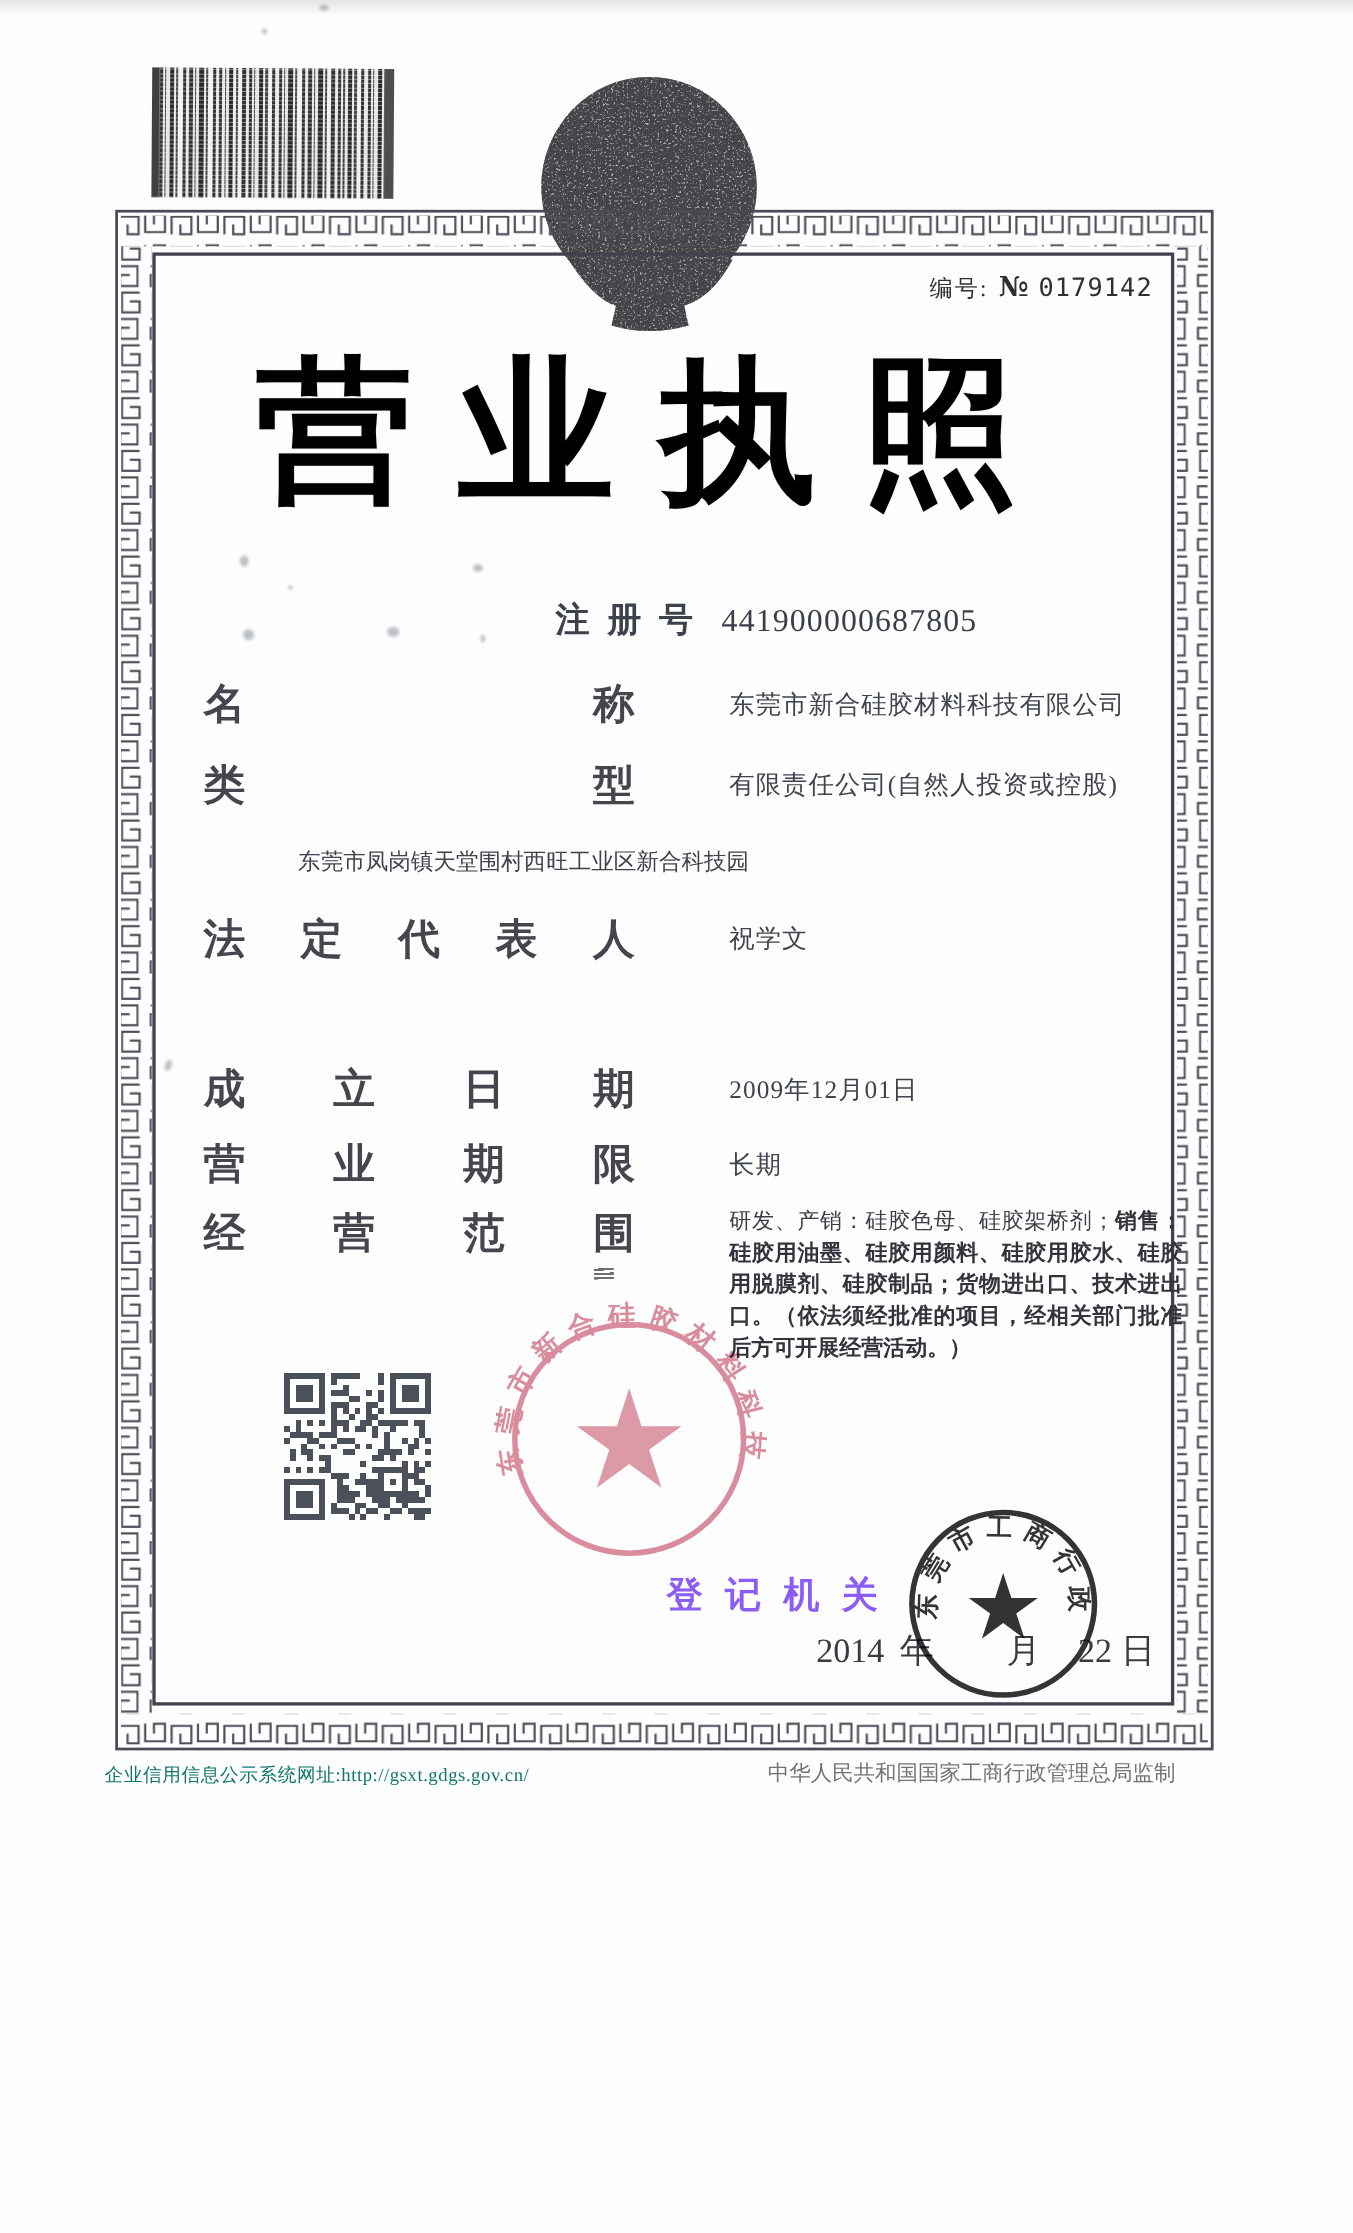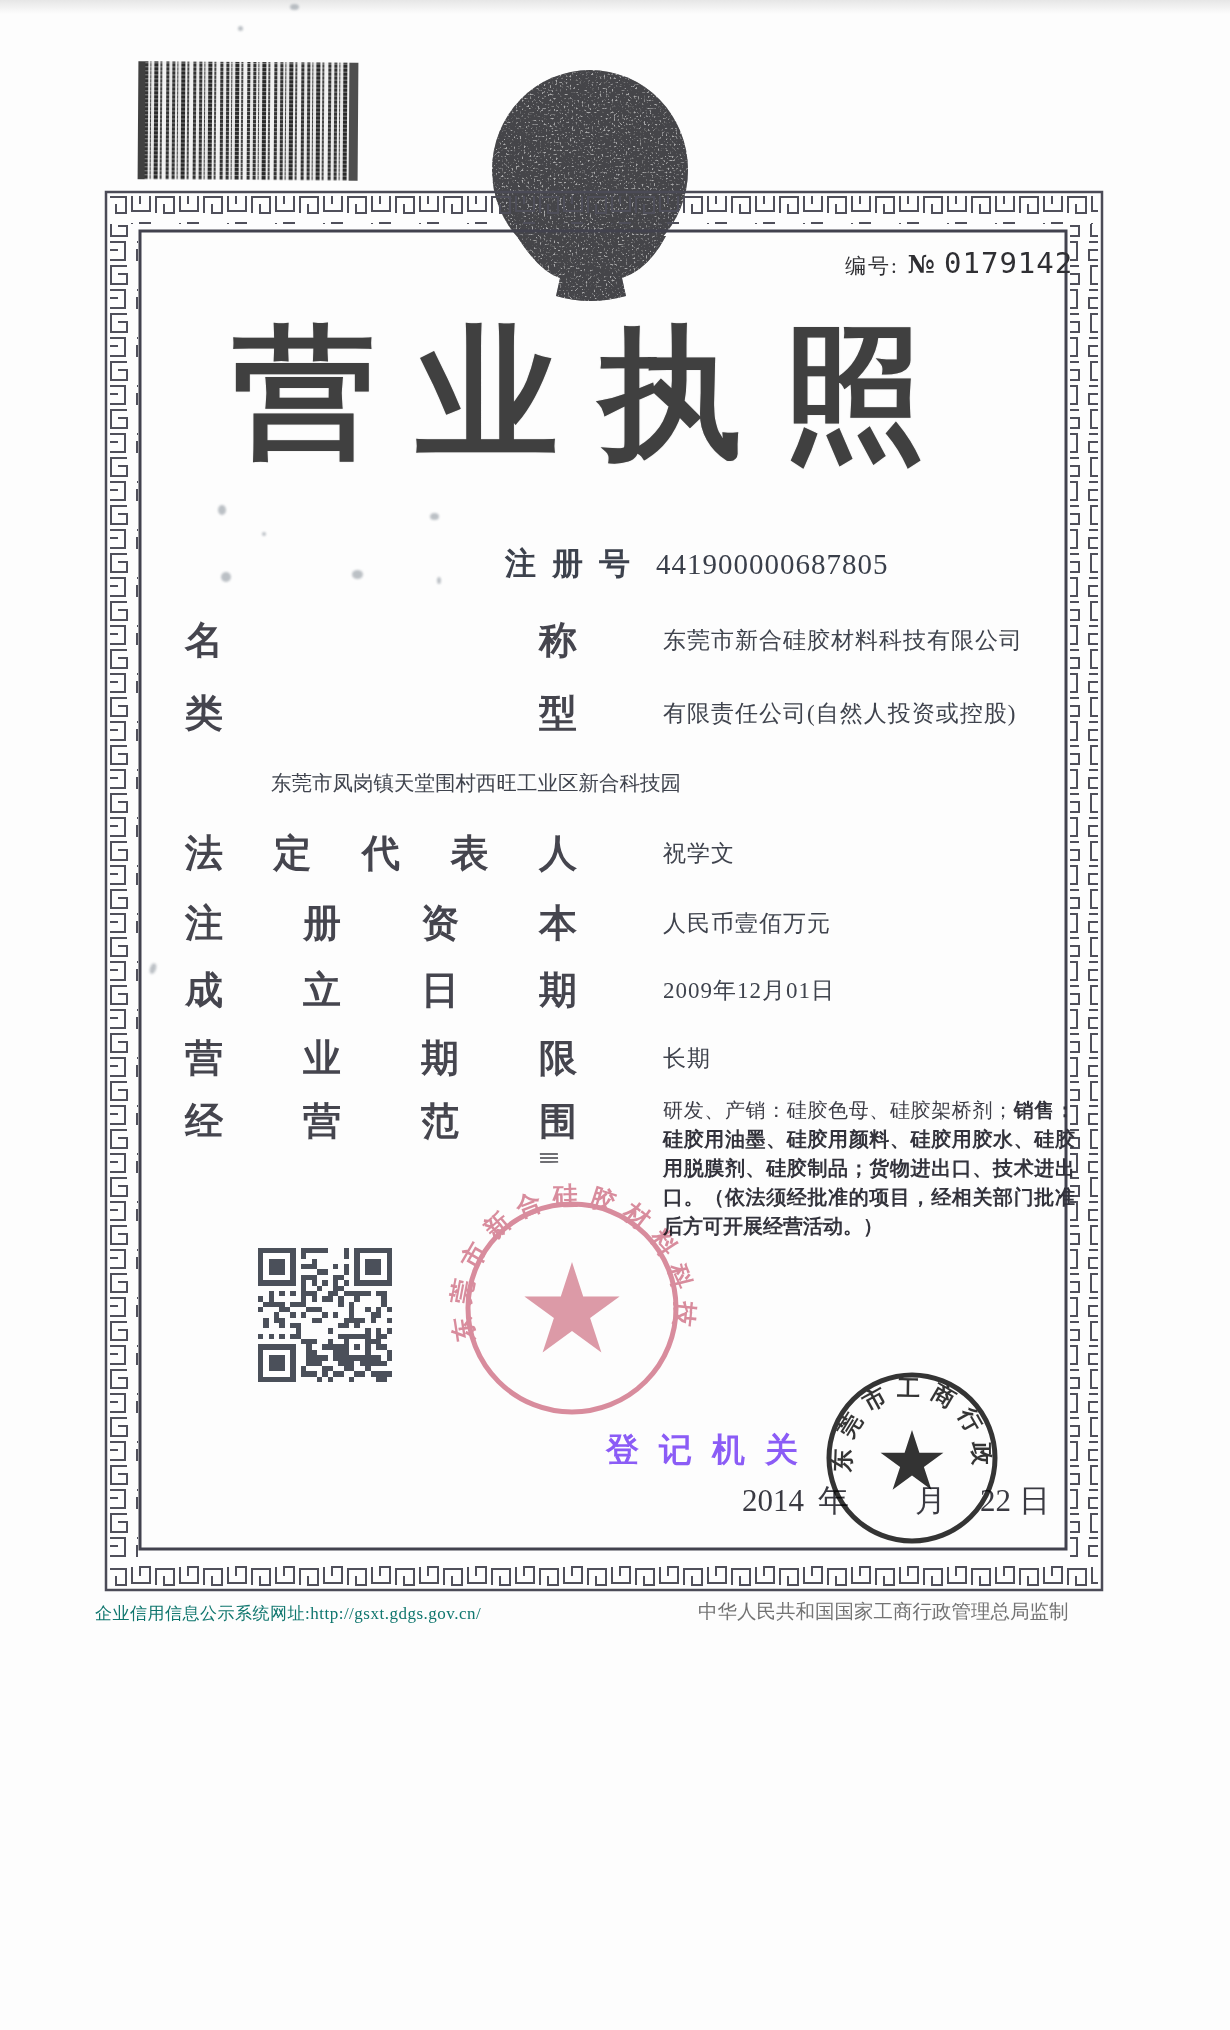--- a/index.html
+++ b/index.html
@@ -18,24 +18,24 @@
     filter:blur(.7px) contrast(.92);opacity:.92;transform:rotate(.4deg);}
   .emblem{position:absolute;left:478px;top:66px;}
 
   
   .frame{position:absolute;left:104px;top:190px;}
 
   
   .serial{position:absolute;left:845px;top:246px;display:flex;align-items:baseline;gap:9px;color:#2f2f33;}
   .serial .lab{font-size:21px;letter-spacing:2px;}
   .serial .nosym{font-size:25px;font-weight:700;font-family:"DejaVu Serif",serif;}
-  .serial .num{font-size:29px;font-family:"DejaVu Sans Mono",monospace;letter-spacing:1px;}
+  .serial .num{font-size:23px;font-family:"DejaVu Sans Mono",monospace;letter-spacing:1px;}
 
   .title{position:absolute;left:233px;top:318px;width:692px;line-height:1.05;
-    font-family:"Liberation Sans",sans-serif;font-weight:900;font-size:142px;color:#404040;
+    font-family:"Liberation Sans",sans-serif;font-weight:900;font-size:142px;color:#000000;
     text-align:justify;text-align-last:justify;text-shadow:0 0 1px rgba(110,110,110,.55);}
 
   .regno{position:absolute;left:505px;top:543px;display:flex;align-items:baseline;}
   .regno .lab{font-size:31px;font-weight:600;letter-spacing:16px;color:#3d424d;}
   .regno .val{margin-left:10px;font-size:29px;letter-spacing:1px;color:#3a3f4a;}
 
   
   .row{position:absolute;left:185px;display:flex;align-items:center;height:52px;}
   .f-label{flex:none;width:392px;font-size:38px;font-weight:700;color:#45454e;
     text-align:justify;text-align-last:justify;}
@@ -138,24 +138,20 @@
   <div class="row" style="top:687px">
     <span class="f-label">类型</span>
     <span class="f-value">有限责任公司(自然人投资或控股)</span>
   </div>
   <div class="row" style="top:757px">
     <span class="f-value small">东莞市凤岗镇天堂围村西旺工业区新合科技园</span>
   </div>
   <div class="row" style="top:827px">
     <span class="f-label">法定代表人</span>
     <span class="f-value">祝学文</span>
-  </div>
-  <div class="row" style="top:897px">
-    <span class="f-label">注册资本</span>
-    <span class="f-value">人民币壹佰万元</span>
   </div>
   <div class="row" style="top:964px">
     <span class="f-label">成立日期</span>
     <span class="f-value">2009年12月01日</span>
   </div>
   <div class="row" style="top:1032px">
     <span class="f-label">营业期限</span>
     <span class="f-value">长期</span>
   </div>
   <div class="row scope-row" style="top:1096px">

